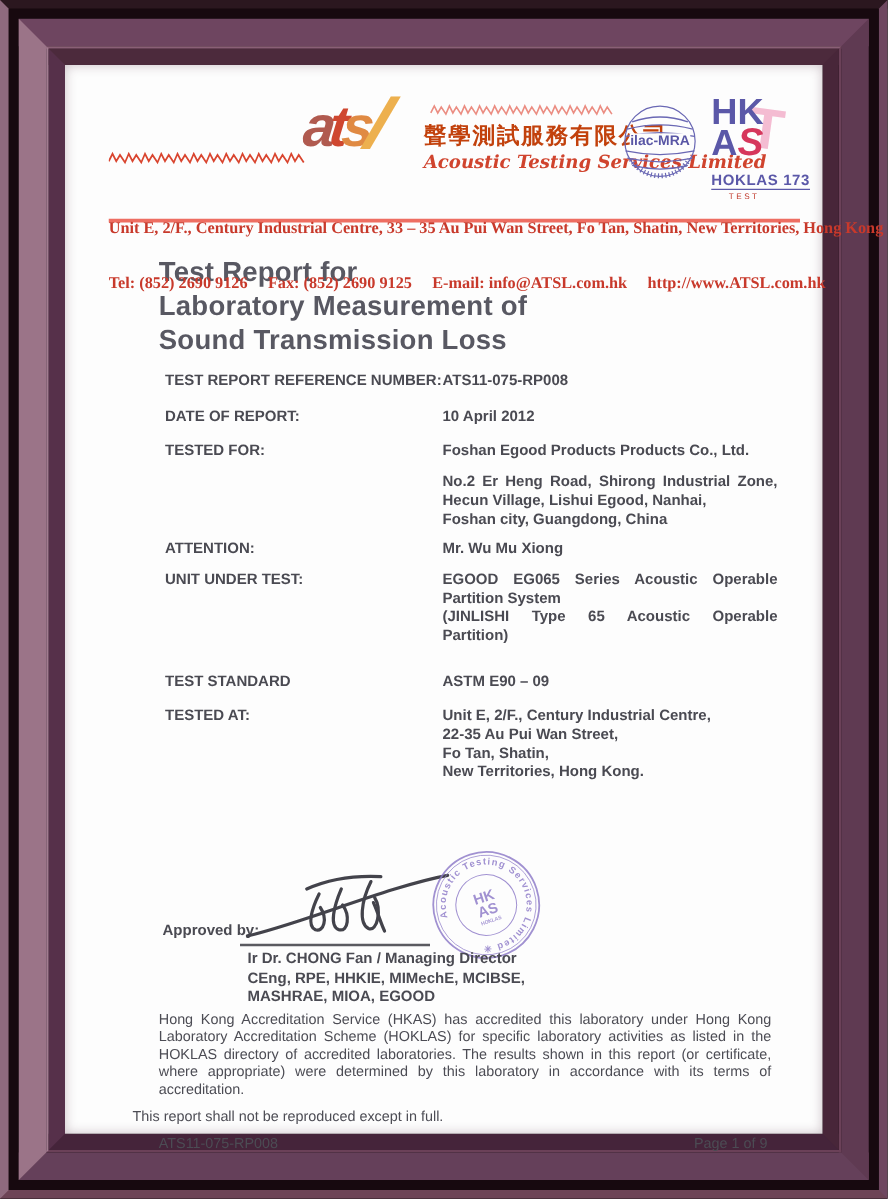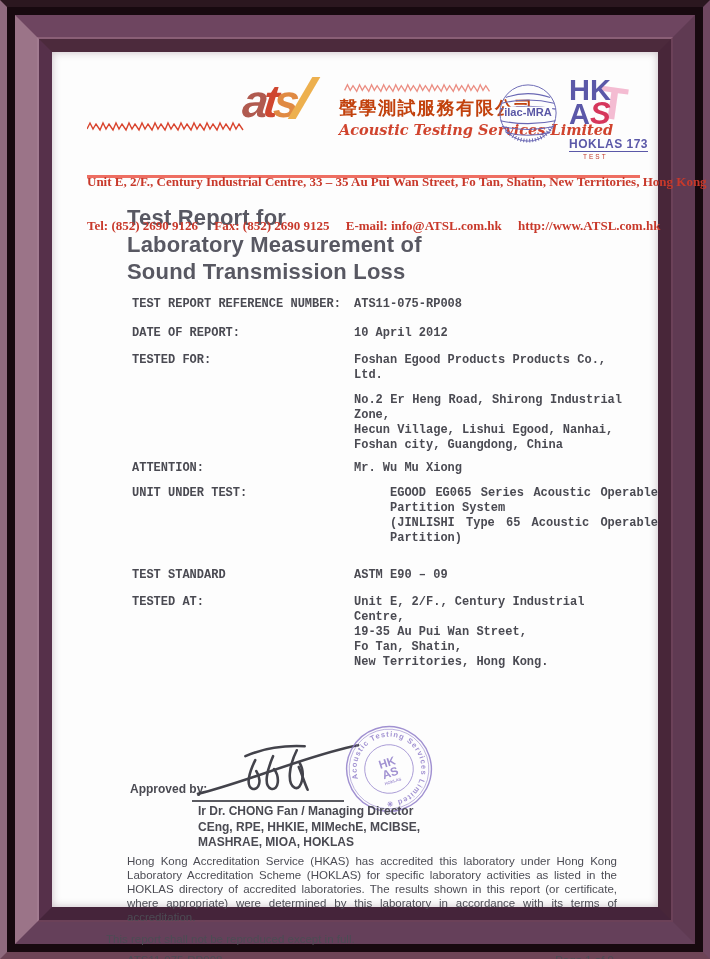--- a/index.html
+++ b/index.html
@@ -63,27 +63,27 @@
                    font-size: 13px; line-height: 14.5px; white-space: pre; }
 
   .redline { height: 3px; background: #ee6e62; margin: 3px 18px 0 35px; }
 
   
   .title { margin: 26px 0 0 75px; font-size: 22px; font-weight: bold;
            color: #585862; line-height: 27px; letter-spacing: .2px; }
 
   
   .fields { margin: 12px 0 0 80px; width: 492px; font-size: 12px; font-weight: bold; }
-  .frow { display: flex; line-height: 15px; font-family: Liberation Mono, monospace; }
+  .frow { display: flex; line-height: 15px; }
   .flabel { width: 222px; flex: none; }
   .fvalue { width: 268px; flex: none; }
   .fvalue .spread { text-align: justify; text-align-last: justify; }
   .mb14 { margin-bottom: 14px; } .mb12 { margin-bottom: 12px; }
   .mb10 { margin-bottom: 10px; } .mb8  { margin-bottom: 8px; }
-  .mb22 { margin-bottom: 22px; gap: 36px; }
+  .mb22 { margin-bottom: 22px; }
 
   
   .approval { position: relative; margin: 70px 0 0 78px; height: 112px; width: 480px; }
   .approved-label { position: absolute; left: 0; top: 42px; font-size: 12px; font-weight: bold; }
   .signature { position: absolute; left: 64px; top: 0; }
   .sig-line { position: absolute; left: 62px; top: 60px; width: 152px; height: 2px; background: #5a5a60; }
   .sig-names { position: absolute; left: 68px; top: 64px; font-size: 12px;
                font-weight: bold; line-height: 15.5px; }
   .stamp { position: absolute; left: 214px; top: -16px; opacity: .82; }
 
@@ -204,21 +204,21 @@
 
         <div class="frow mb12">
           <div class="flabel">TEST STANDARD</div>
           <div class="fvalue">ASTM E90 – 09</div>
         </div>
 
         <div class="frow">
           <div class="flabel">TESTED AT:</div>
           <div class="fvalue">
             <div>Unit E, 2/F., Century Industrial Centre,</div>
-            <div>19-35 Au Pui Wan Street,</div>
+            <div>22-35 Au Pui Wan Street,</div>
             <div>Fo Tan, Shatin,</div>
             <div>New Territories, Hong Kong.</div>
           </div>
         </div>
       </div>
 
       <div class="approval">
         <div class="approved-label">Approved by:</div>
 
         <svg class="signature" width="168" height="62" viewBox="0 0 170 62">
@@ -250,21 +250,21 @@
               <text x="50" y="47" font-size="13">HK</text>
               <text x="50" y="59" font-size="13">AS</text>
               <text x="50" y="66" font-size="4.5">HOKLAS</text>
             </g>
           </g>
         </svg>
 
         <div class="sig-names">
           <div>Ir Dr. CHONG Fan / Managing Director</div>
           <div>CEng, RPE, HHKIE, MIMechE, MCIBSE,</div>
-          <div>MASHRAE, MIOA, HOKLAS</div>
+          <div>MASHRAE, MIOA, EGOOD</div>
         </div>
       </div>
 
       <p class="accreditation">Hong Kong Accreditation Service (HKAS) has accredited this laboratory under Hong Kong Laboratory Accreditation Scheme (HOKLAS) for specific laboratory activities as listed in the HOKLAS directory of accredited laboratories. The results shown in this report (or certificate, where appropriate) were determined by this laboratory in accordance with its terms of accreditation.</p>
       <p class="repro-notice">This report shall not be reproduced except in full.</p>
       <div class="page-footer">
         <span>ATS11-075-RP008</span>
         <span>Page 1 of 9</span>
       </div>
 

